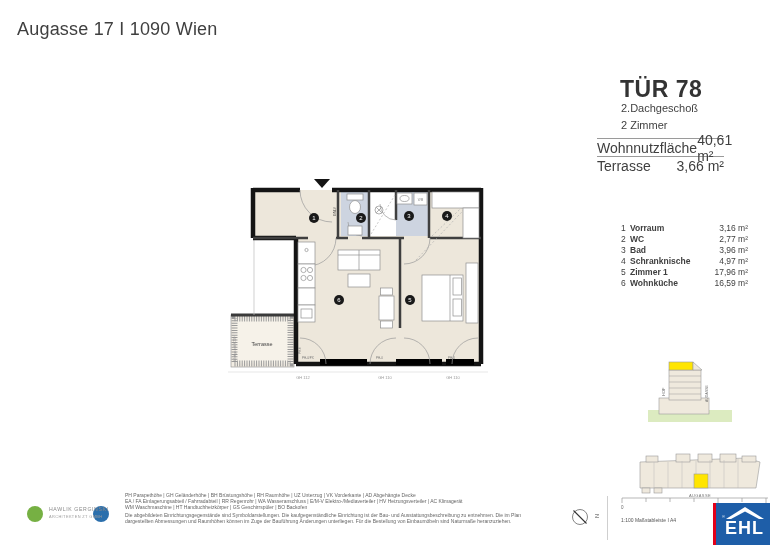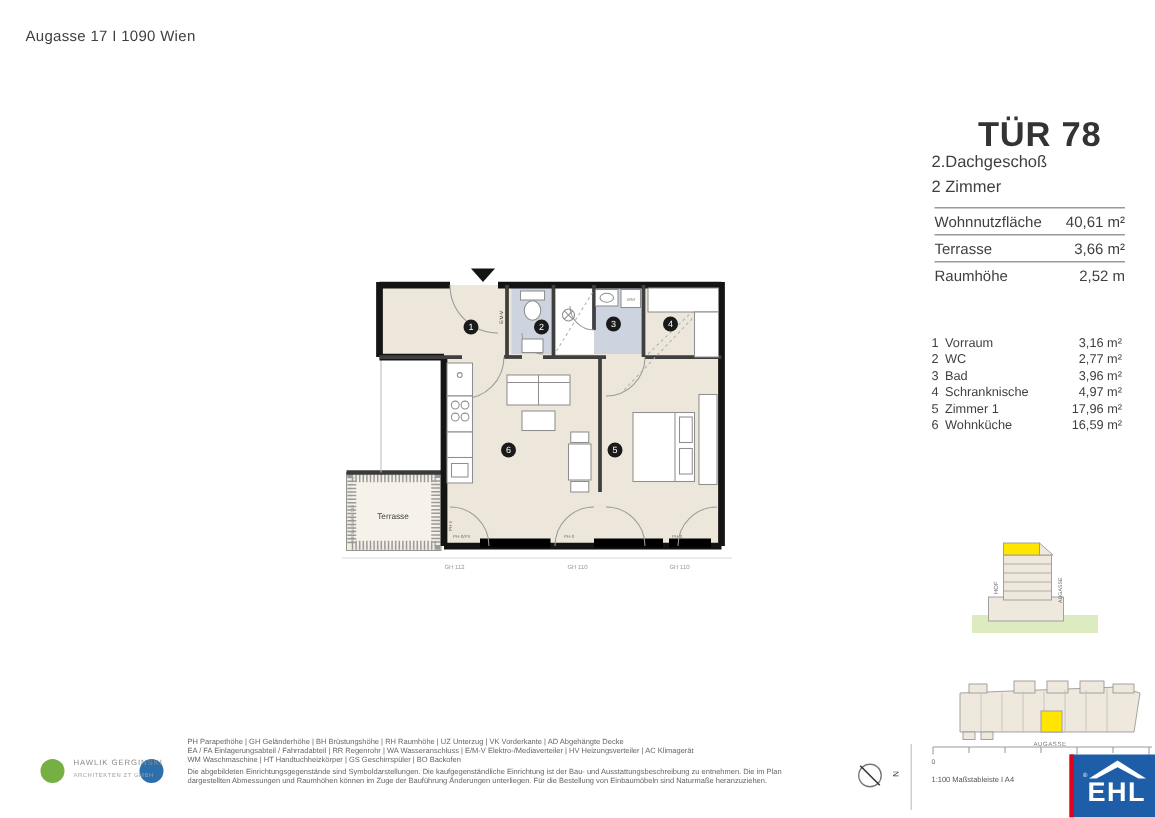--- a/index.html
+++ b/index.html
@@ -1,27 +1,27 @@
 <!DOCTYPE html>
 <html><head>
 <meta charset="utf-8">
 <style>
   html,body{margin:0;padding:0;}
   body{width:770px;height:545px;background:#ffffff;font-family:"Liberation Sans",sans-serif;position:relative;overflow:hidden;color:#3a3a3a;}
   .abs{position:absolute;}
-  .header-address{left:17px;top:19px;font-size:10px;color:#3f3f3f;letter-spacing:.2px;}
-  .unit-title{left:620px;top:76px;font-size:23px;font-weight:bold;color:#333;letter-spacing:.5px;margin-left:32px;}
+  .header-address{left:17px;top:19px;font-size:18px;color:#3f3f3f;letter-spacing:.2px;}
+  .unit-title{left:620px;top:76px;font-size:23px;font-weight:bold;color:#333;letter-spacing:.5px;}
   .unit-floor{left:621px;top:102px;font-size:11px;color:#3f3f3f;}
   .unit-rooms{left:621px;top:119px;font-size:11px;color:#3f3f3f;}
-  .summary{left:623px;top:138px;width:127px;font-size:10px;color:#3f3f3f;text-align:center;}
+  .summary{left:597px;top:138px;width:127px;font-size:14px;color:#3f3f3f;}
   .summary .row{display:flex;justify-content:space-between;border-top:1px solid #9a9a9a;height:16px;align-items:center;padding-top:1px;}
   .roomlist{left:621px;top:222px;width:127px;font-size:8.5px;color:#3f3f3f;}
   .roomlist .row{display:flex;height:11px;align-items:center;}
   .roomlist .no{width:9px;}
-  .roomlist .nm{flex:1;}
+  .roomlist .nm{flex:1;font-weight:bold;}
   .roomlist .ar{text-align:center;}
   .legend{left:125px;top:492px;width:430px;font-size:5px;line-height:6px;color:#666;}
   .legend .para2{margin-top:2px;}
   .arch-name{left:49px;top:506px;font-size:5.2px;letter-spacing:.6px;color:#8a8a8a;}
   .arch-sub{left:49px;top:514px;font-size:3.9px;letter-spacing:.4px;color:#9f9f9f;}
   .circle-logo{width:16px;height:16px;border-radius:50%;}
   .footer-divider{left:607px;top:496px;width:1px;height:44px;background:#cfcfcf;}
   .scale-text{left:621px;top:517px;font-size:5px;color:#555;}
   .ehl{left:713px;top:503px;width:57px;height:42px;display:flex;flex-direction:column;align-items:center;}
   .ehl-text{font-size:18px;font-weight:bold;color:#fff;letter-spacing:1px;line-height:18px;margin-top:-2px;}
@@ -179,24 +179,20 @@
 
 <div class="abs summary">
   <div class="row">
       <span>Wohnnutzfläche</span>
       <span>40,61 m²</span>
     </div>
   <div class="row">
       <span>Terrasse</span>
       <span>3,66 m²</span>
     </div>
-  <div class="row">
-      <span>Raumhöhe</span>
-      <span>2,52 m</span>
-    </div>
 </div>
 
 <div class="abs roomlist">
   <div class="row">
       <span class="no">1</span>
       <span class="nm">Vorraum</span>
       <span class="ar">3,16 m²</span>
     </div>
   <div class="row">
       <span class="no">2</span>

